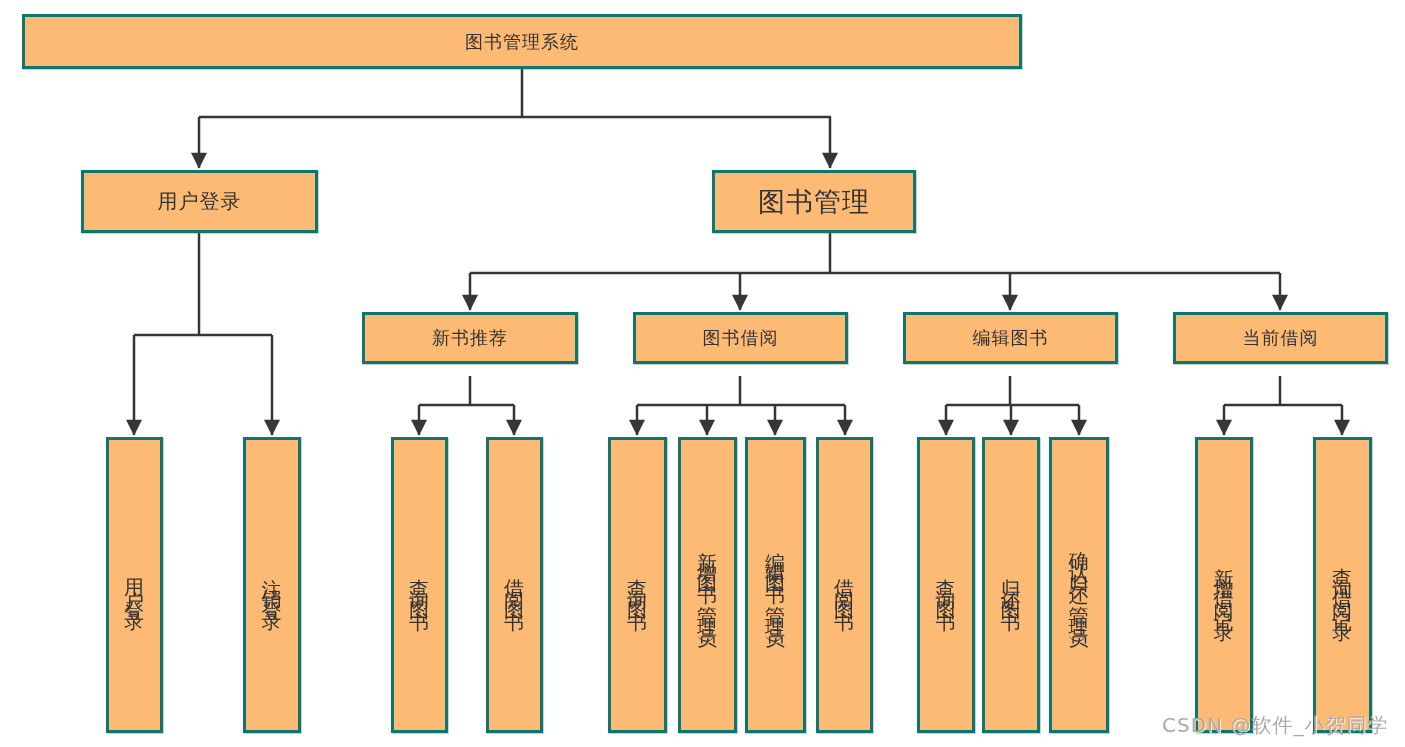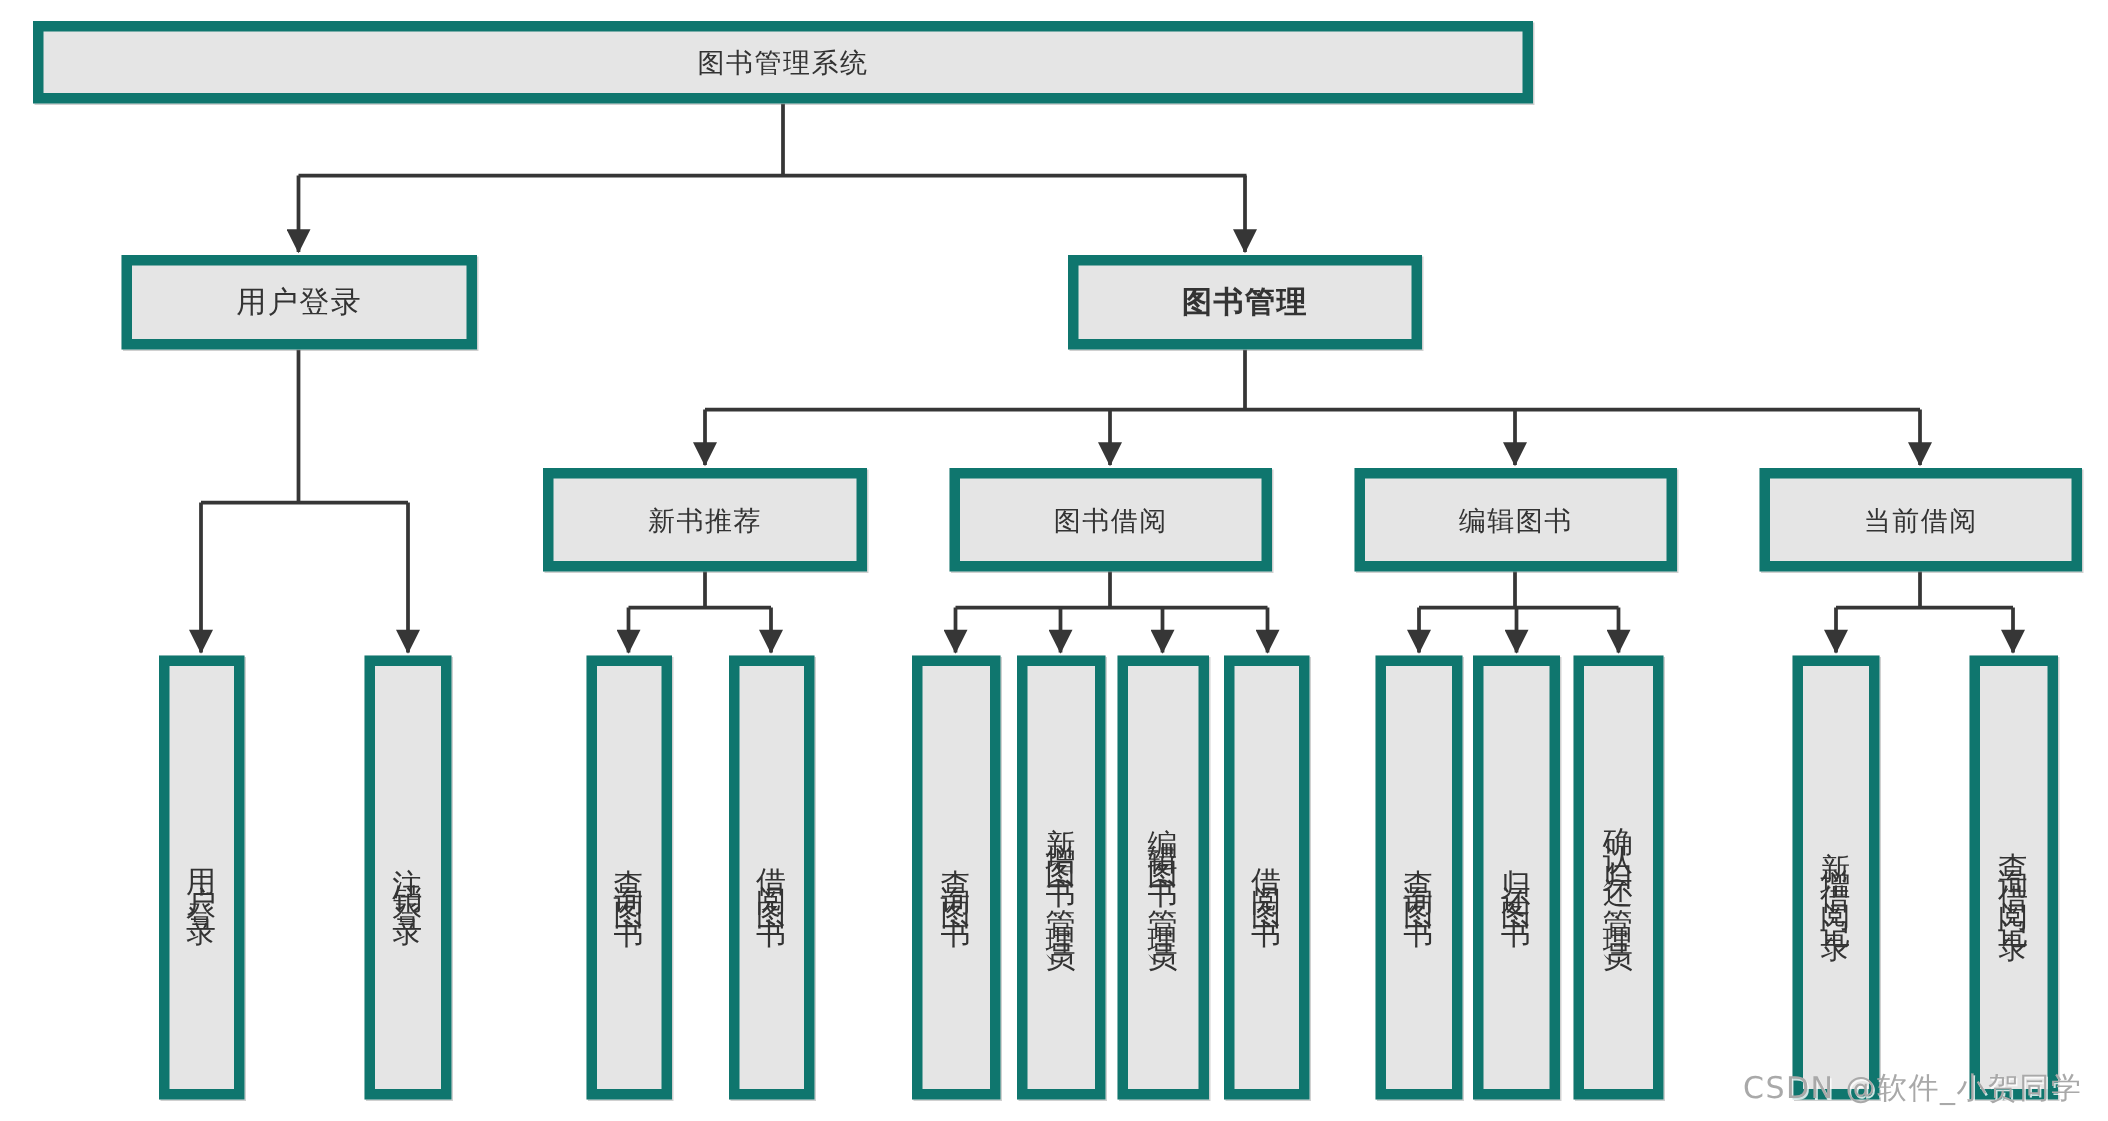--- a/index.html
+++ b/index.html
@@ -22,22 +22,22 @@
     width: 1405px;
     height: 747px;
   }
   .connectors line {
     stroke: #363636;
     stroke-width: 2.5;
   }
   .box {
     position: absolute;
     box-sizing: border-box;
-    border: 7px solid #0f766e;
-    background: #e5e5e5;
+    border: 3px solid #0f766e;
+    background: #fdba74;
     color: #333333;
     display: flex;
     align-items: center;
     justify-content: center;
     text-align: center;
     box-shadow: 1px 1px 0 rgba(120,120,120,0.35);
   }
   .box.h {
     letter-spacing: 1px;
   }
@@ -45,22 +45,22 @@
     writing-mode: vertical-rl;
     text-orientation: mixed;
     letter-spacing: 11px;
     font-size: 20px;
     line-height: 1;
     top: 437px;
     height: 296px;
   }
   .root-box   { left: 22px;  top: 14px;  width: 1000px; height: 55px; font-size: 18px; }
   .l2-a       { left: 81px;  top: 170px; width: 237px;  height: 63px; font-size: 20px; }
-  .l2-b       { left: 712px; top: 170px; width: 236px;  height: 63px; font-size: 20px; font-weight: bold; }
-  .l3         { top: 312px; height: 69px; font-size: 18px; }
+  .l2-b       { left: 712px; top: 170px; width: 204px;  height: 63px; font-size: 27px; }
+  .l3         { top: 312px; height: 52px; font-size: 18px; }
   .l3-a       { left: 362px;  width: 216px; }
   .l3-b       { left: 633px;  width: 215px; }
   .l3-c       { left: 903px;  width: 215px; }
   .l3-d       { left: 1173px; width: 215px; }
   .lf-1a { left: 106px;  width: 57px; }
   .lf-1b { left: 243px;  width: 58px; }
   .lf-2a { left: 391px;  width: 57px; }
   .lf-2b { left: 486px;  width: 57px; }
   .lf-3a { left: 608px;  width: 59px; }
   .lf-3b { left: 678px;  width: 59px; }

